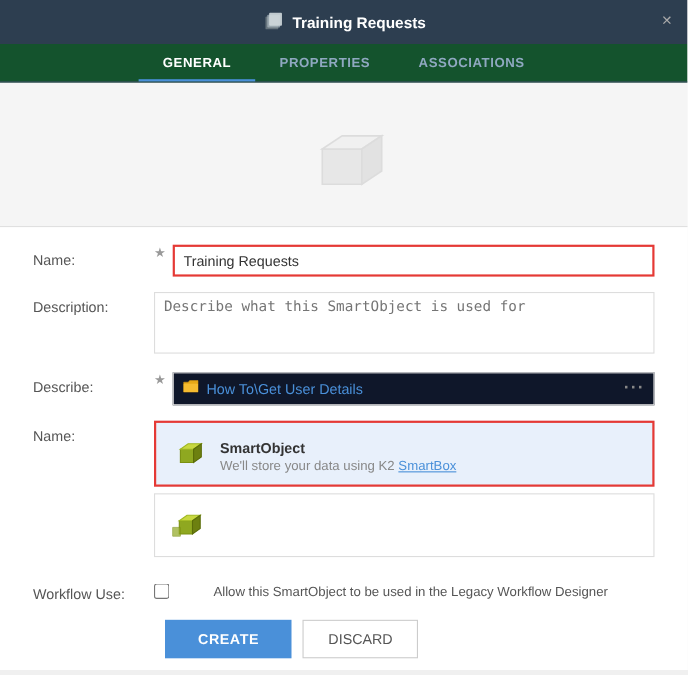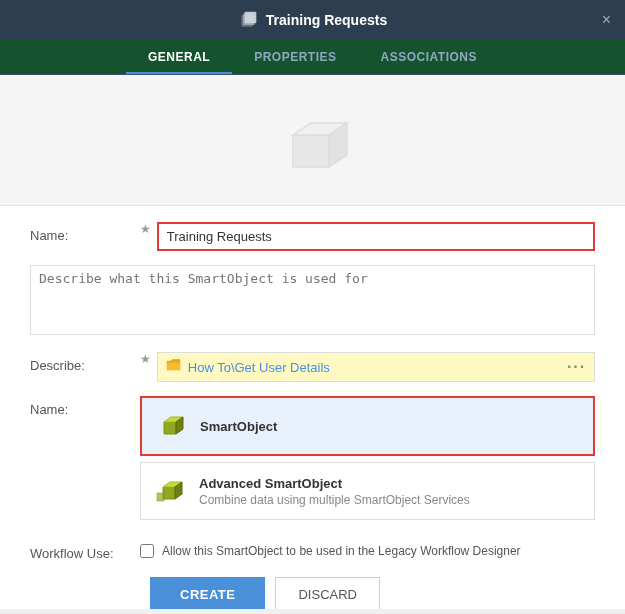--- a/index.html
+++ b/index.html
@@ -125,57 +125,57 @@
       padding: 5px 8px;
       font-size: 13px;
       color: #333;
       outline: none;
       border-radius: 0;
     }
 
     
     .desc-textarea {
       width: 100%;
-      height: 70px;
+      height: 56px;
       border: 1px solid #ddd;
       padding: 5px 8px;
       font-size: 13px;
       color: #aaa;
       resize: none;
       outline: none;
     }
 
     
     .category-field {
       display: flex;
       align-items: center;
       border: 1px solid #ddd;
       padding: 5px 8px;
-      background: #fef9c3;
+      background: #0f172a;
       cursor: pointer;
     }
     .category-folder-icon {
       margin-right: 6px;
     }
     .category-text {
       color: #4a90d9;
       font-size: 13px;
       flex: 1;
     }
     .category-dots {
       color: #888;
       font-size: 16px;
       font-weight: bold;
       letter-spacing: 1px;
     }
 
     
     .type-option {
       display: flex;
-      align-items: center;
+      align-items: flex-end;
       padding: 10px 12px;
       border: 1px solid #ddd;
       margin-bottom: 6px;
       cursor: pointer;
       background: #fff;
     }
     .type-option.selected {
       border: 2px solid #e53935;
       background: #e8f0fb;
     }
@@ -290,20 +290,23 @@
       <div class="form-label">
         <span>Name:</span>
       </div>
       <span class="required-star">★</span>
       <div class="form-control-area">
         <input class="name-input" type="text" value="Training Requests" style="">
       </div>
     </div>
 
     <div class="form-row">
+      <div class="form-label">
+        <span>Description:</span>
+      </div>
       <div class="form-control-area">
         <textarea class="desc-textarea" placeholder="Describe what this SmartObject is used for" style=""></textarea>
       </div>
     </div>
 
     <div class="form-row">
       <div class="form-label">
         <span>Describe:</span>
       </div>
       <span class="required-star">★</span>
@@ -328,46 +331,45 @@
       <div class="form-control-area">
 
         <div class="type-option selected">
           <svg class="type-icon" viewBox="0 0 36 36">
             <polygon points="10,14 22,14 22,26 10,26" fill="#8fa820" stroke="#7a9010" stroke-width="1"></polygon>
             <polygon points="10,14 17,9 29,9 22,14" fill="#c8d840" stroke="#a0b820" stroke-width="1"></polygon>
             <polygon points="22,14 29,9 29,21 22,26" fill="#6d8010" stroke="#5a6c08" stroke-width="1"></polygon>
           </svg>
           <div class="type-info">
             <div class="type-name">SmartObject</div>
+            <div class="type-desc">
+              <span>We'll store your data using K2 </span><span class="type-link">SmartBox</span>
+            </div>
           </div>
         </div>
 
         <div class="type-option">
           <svg class="type-icon" viewBox="0 0 36 36">
             <polygon points="10,14 22,14 22,26 10,26" fill="#8fa820" stroke="#7a9010" stroke-width="1"></polygon>
             <polygon points="10,14 17,9 29,9 22,14" fill="#c8d840" stroke="#a0b820" stroke-width="1"></polygon>
             <polygon points="22,14 29,9 29,21 22,26" fill="#6d8010" stroke="#5a6c08" stroke-width="1"></polygon>
 
             <polygon points="4,20 11,20 11,28 4,28" fill="#8fa820" stroke="#7a9010" stroke-width="0.8" opacity="0.7"></polygon>
           </svg>
-          <div class="type-info">
-            <div class="type-name">Advanced SmartObject</div>
-            <div class="type-desc">Combine data using multiple SmartObject Services</div>
-          </div>
         </div>
 
       </div>
     </div>
 
     <div class="form-row workflow-row">
       <div class="form-label">
         <span>Workflow Use:</span>
       </div>
       <div class="form-control-area">
-        <label style="display:flex;align-items:center;cursor:pointer;">
+        <label style="display:flex;align-items:center;cursor:pointer;gap:32px;">
           <input type="checkbox" class="workflow-checkbox" style="">
           <span class="workflow-label">Allow this SmartObject to be used in the Legacy Workflow Designer</span>
         </label>
       </div>
     </div>
 
     <div class="buttons-row">
       <div style="width:110px;min-width:110px;"></div>
       <button class="btn-create">CREATE</button>
       <button class="btn-discard">DISCARD</button>

